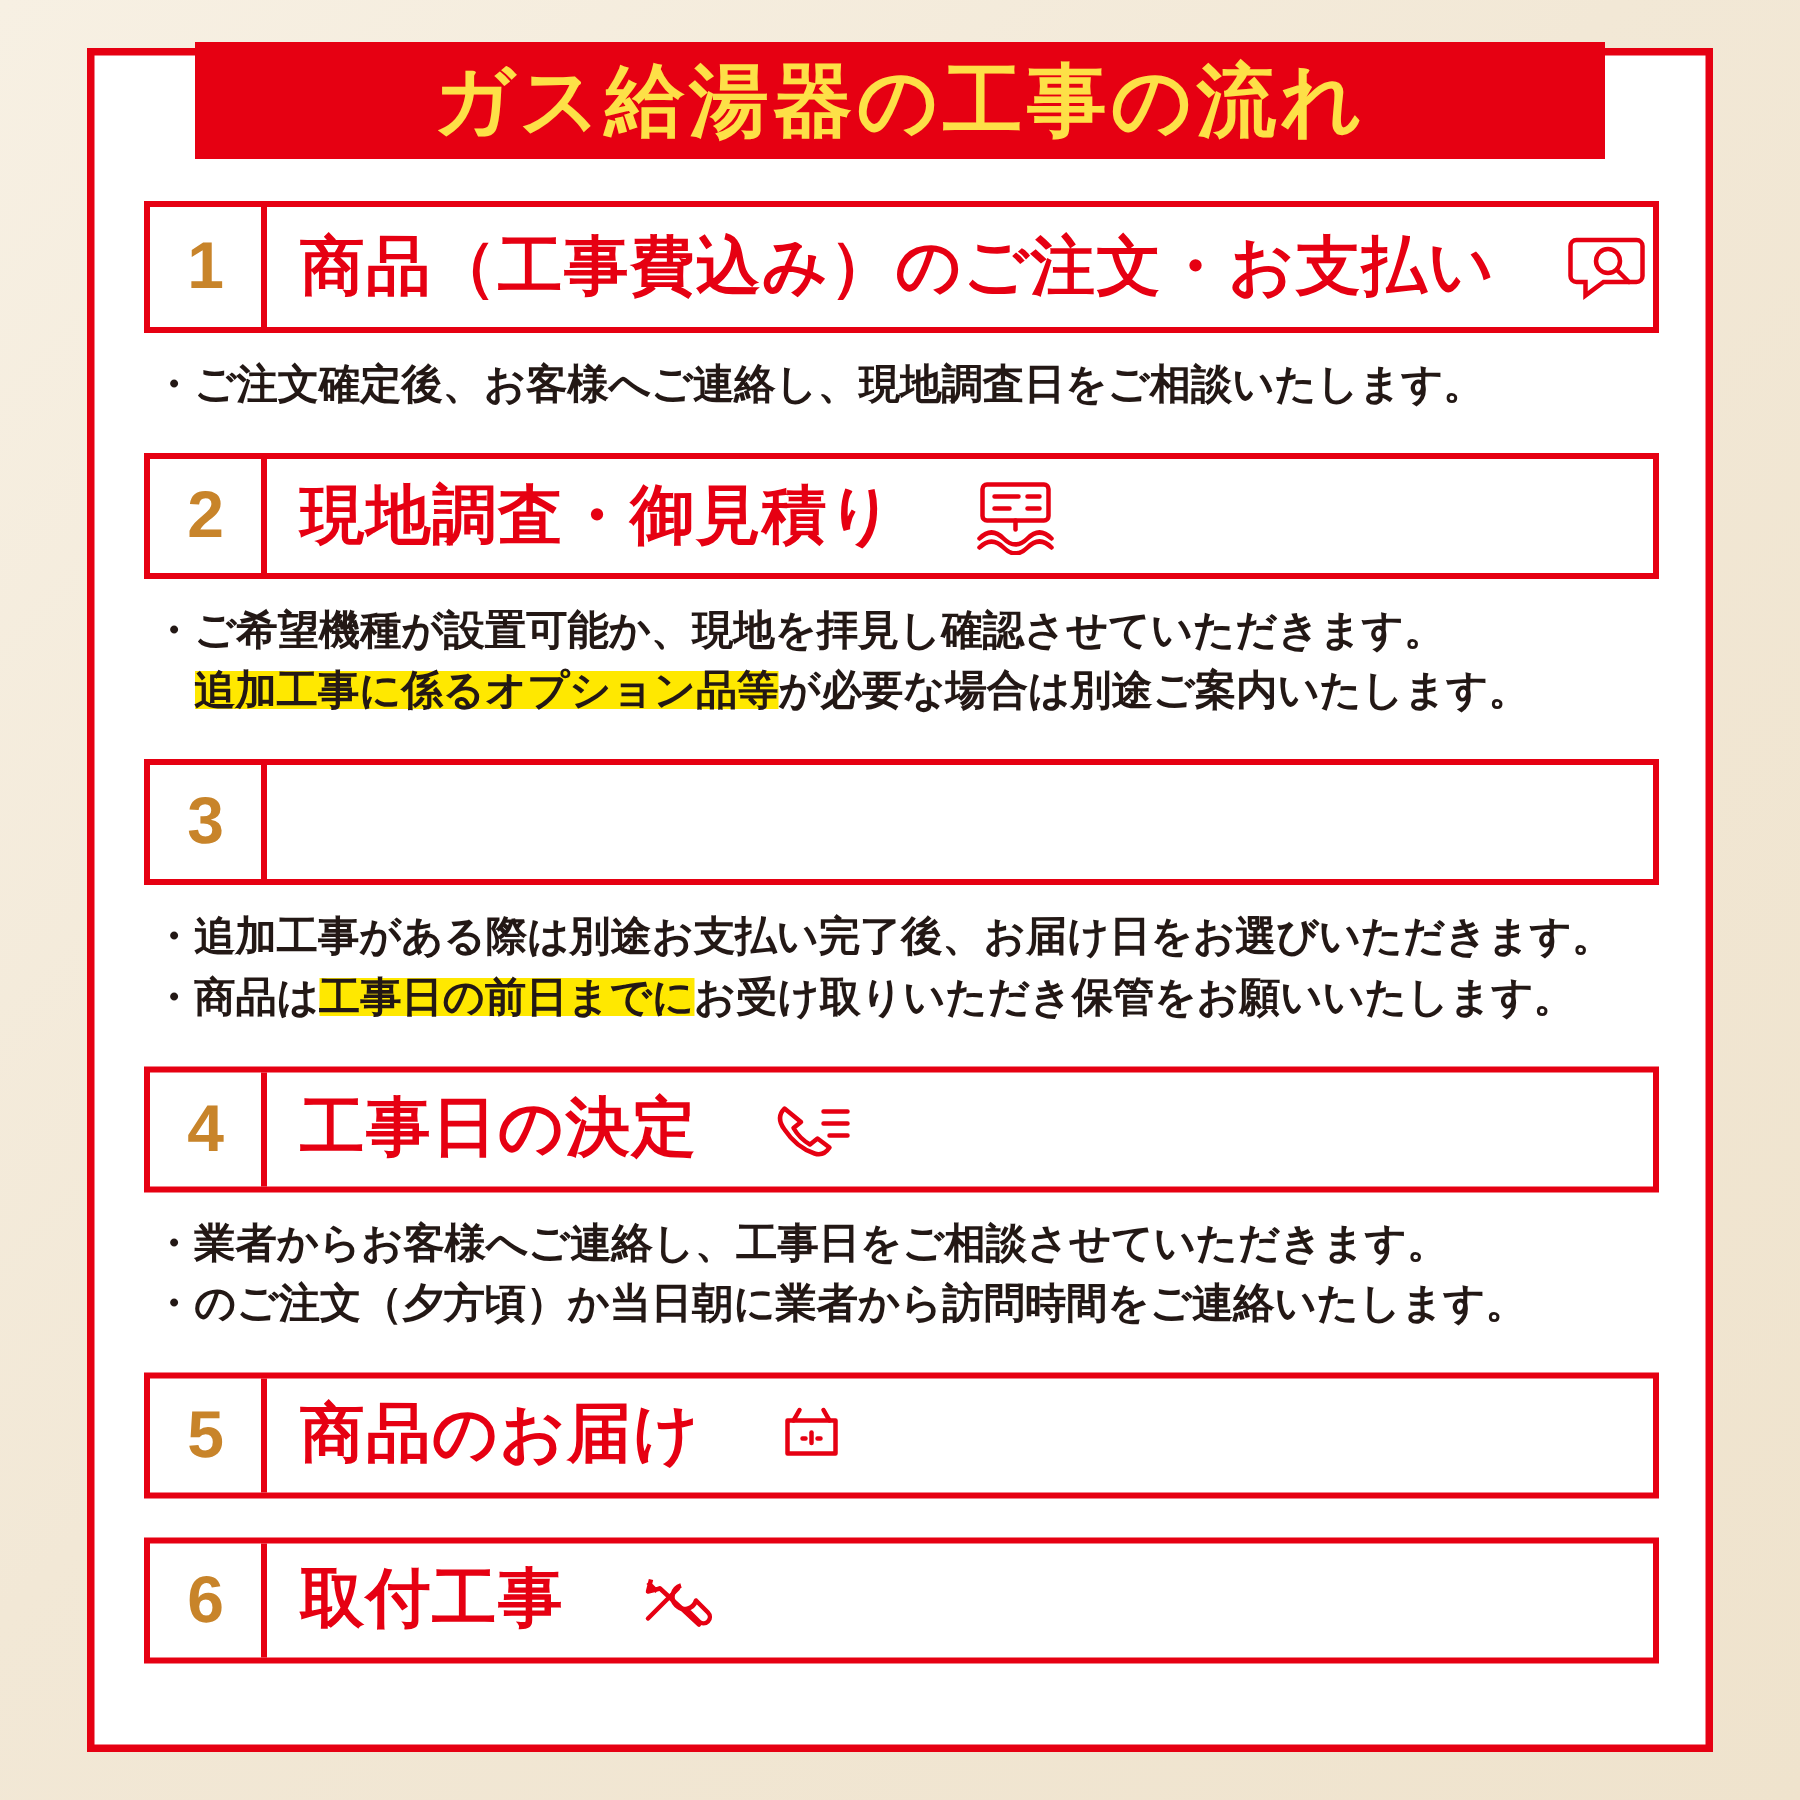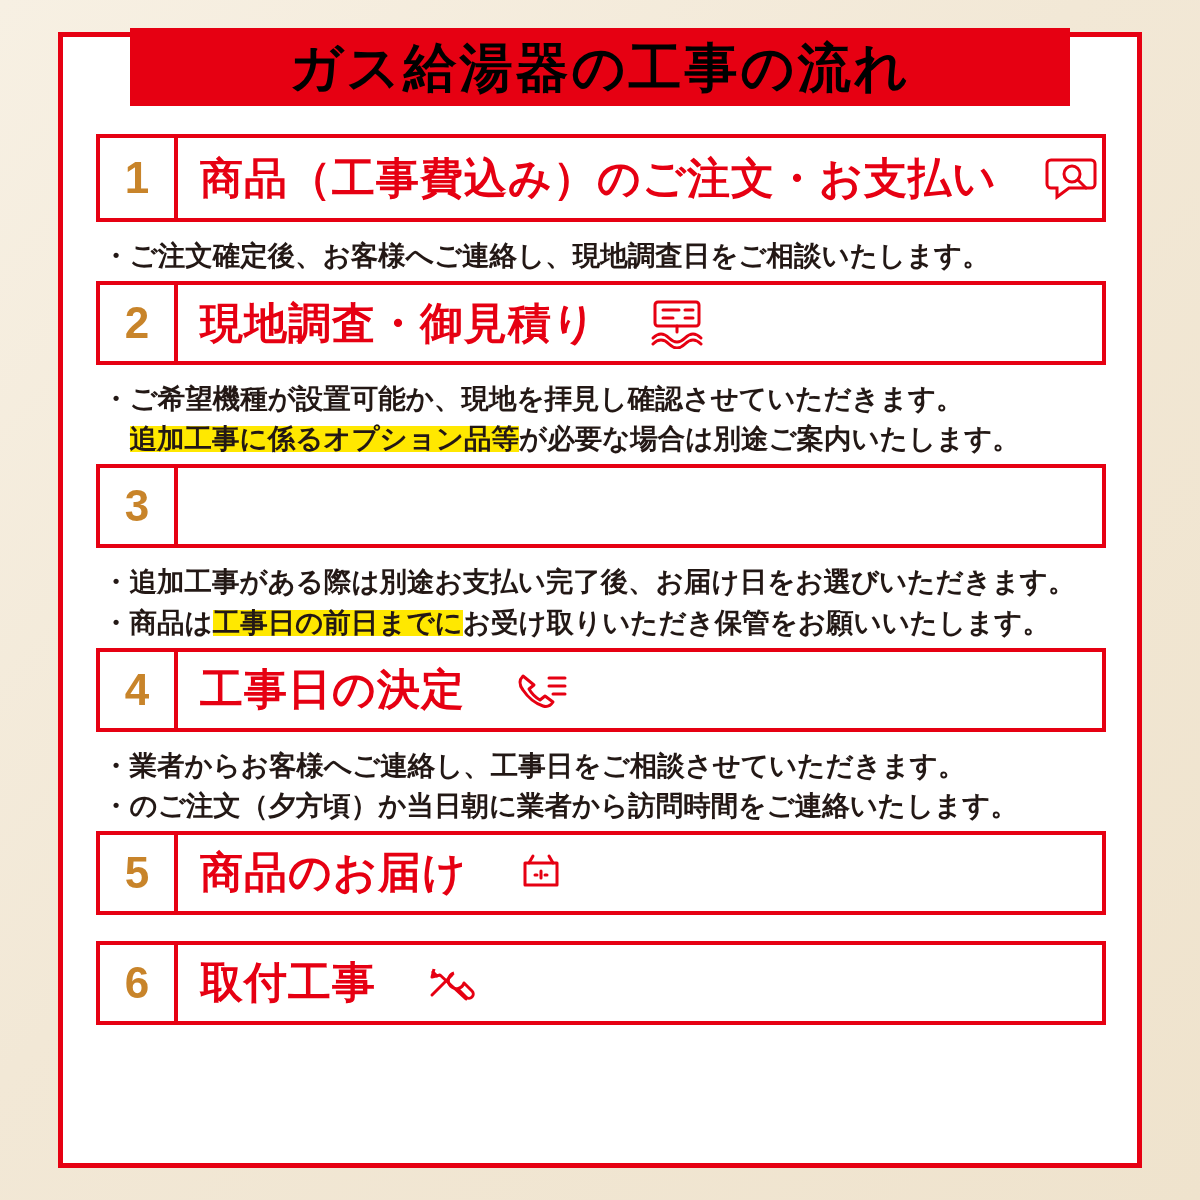--- a/index.html
+++ b/index.html
@@ -38,21 +38,21 @@
     top: 28px;
     width: 940px;
     height: 78px;
     background: #e60012;
     display: flex;
     align-items: center;
     justify-content: center;
     box-sizing: border-box;
   }
   #title-text {
-    color: #000000;
+    color: #fde047;
     font-size: 53px;
     font-weight: bold;
     letter-spacing: 3px;
     line-height: 1;
     white-space: nowrap;
   }
   #content {
     position: absolute;
     left: 96px;
     top: 134px;
@@ -96,21 +96,21 @@
     line-height: 1;
     white-space: nowrap;
   }
   .step-icon {
     margin-left: 16px;
     display: flex;
     align-items: center;
     color: #e60012;
   }
   .notes {
-    padding: 14px 0 5px 6px;
+    padding: 14px 0 26px 6px;
   }
   .note {
     color: #231815;
     font-size: 27.5px;
     font-weight: bold;
     line-height: 1.46;
     letter-spacing: 0px;
     white-space: nowrap;
   }
   .hl {

